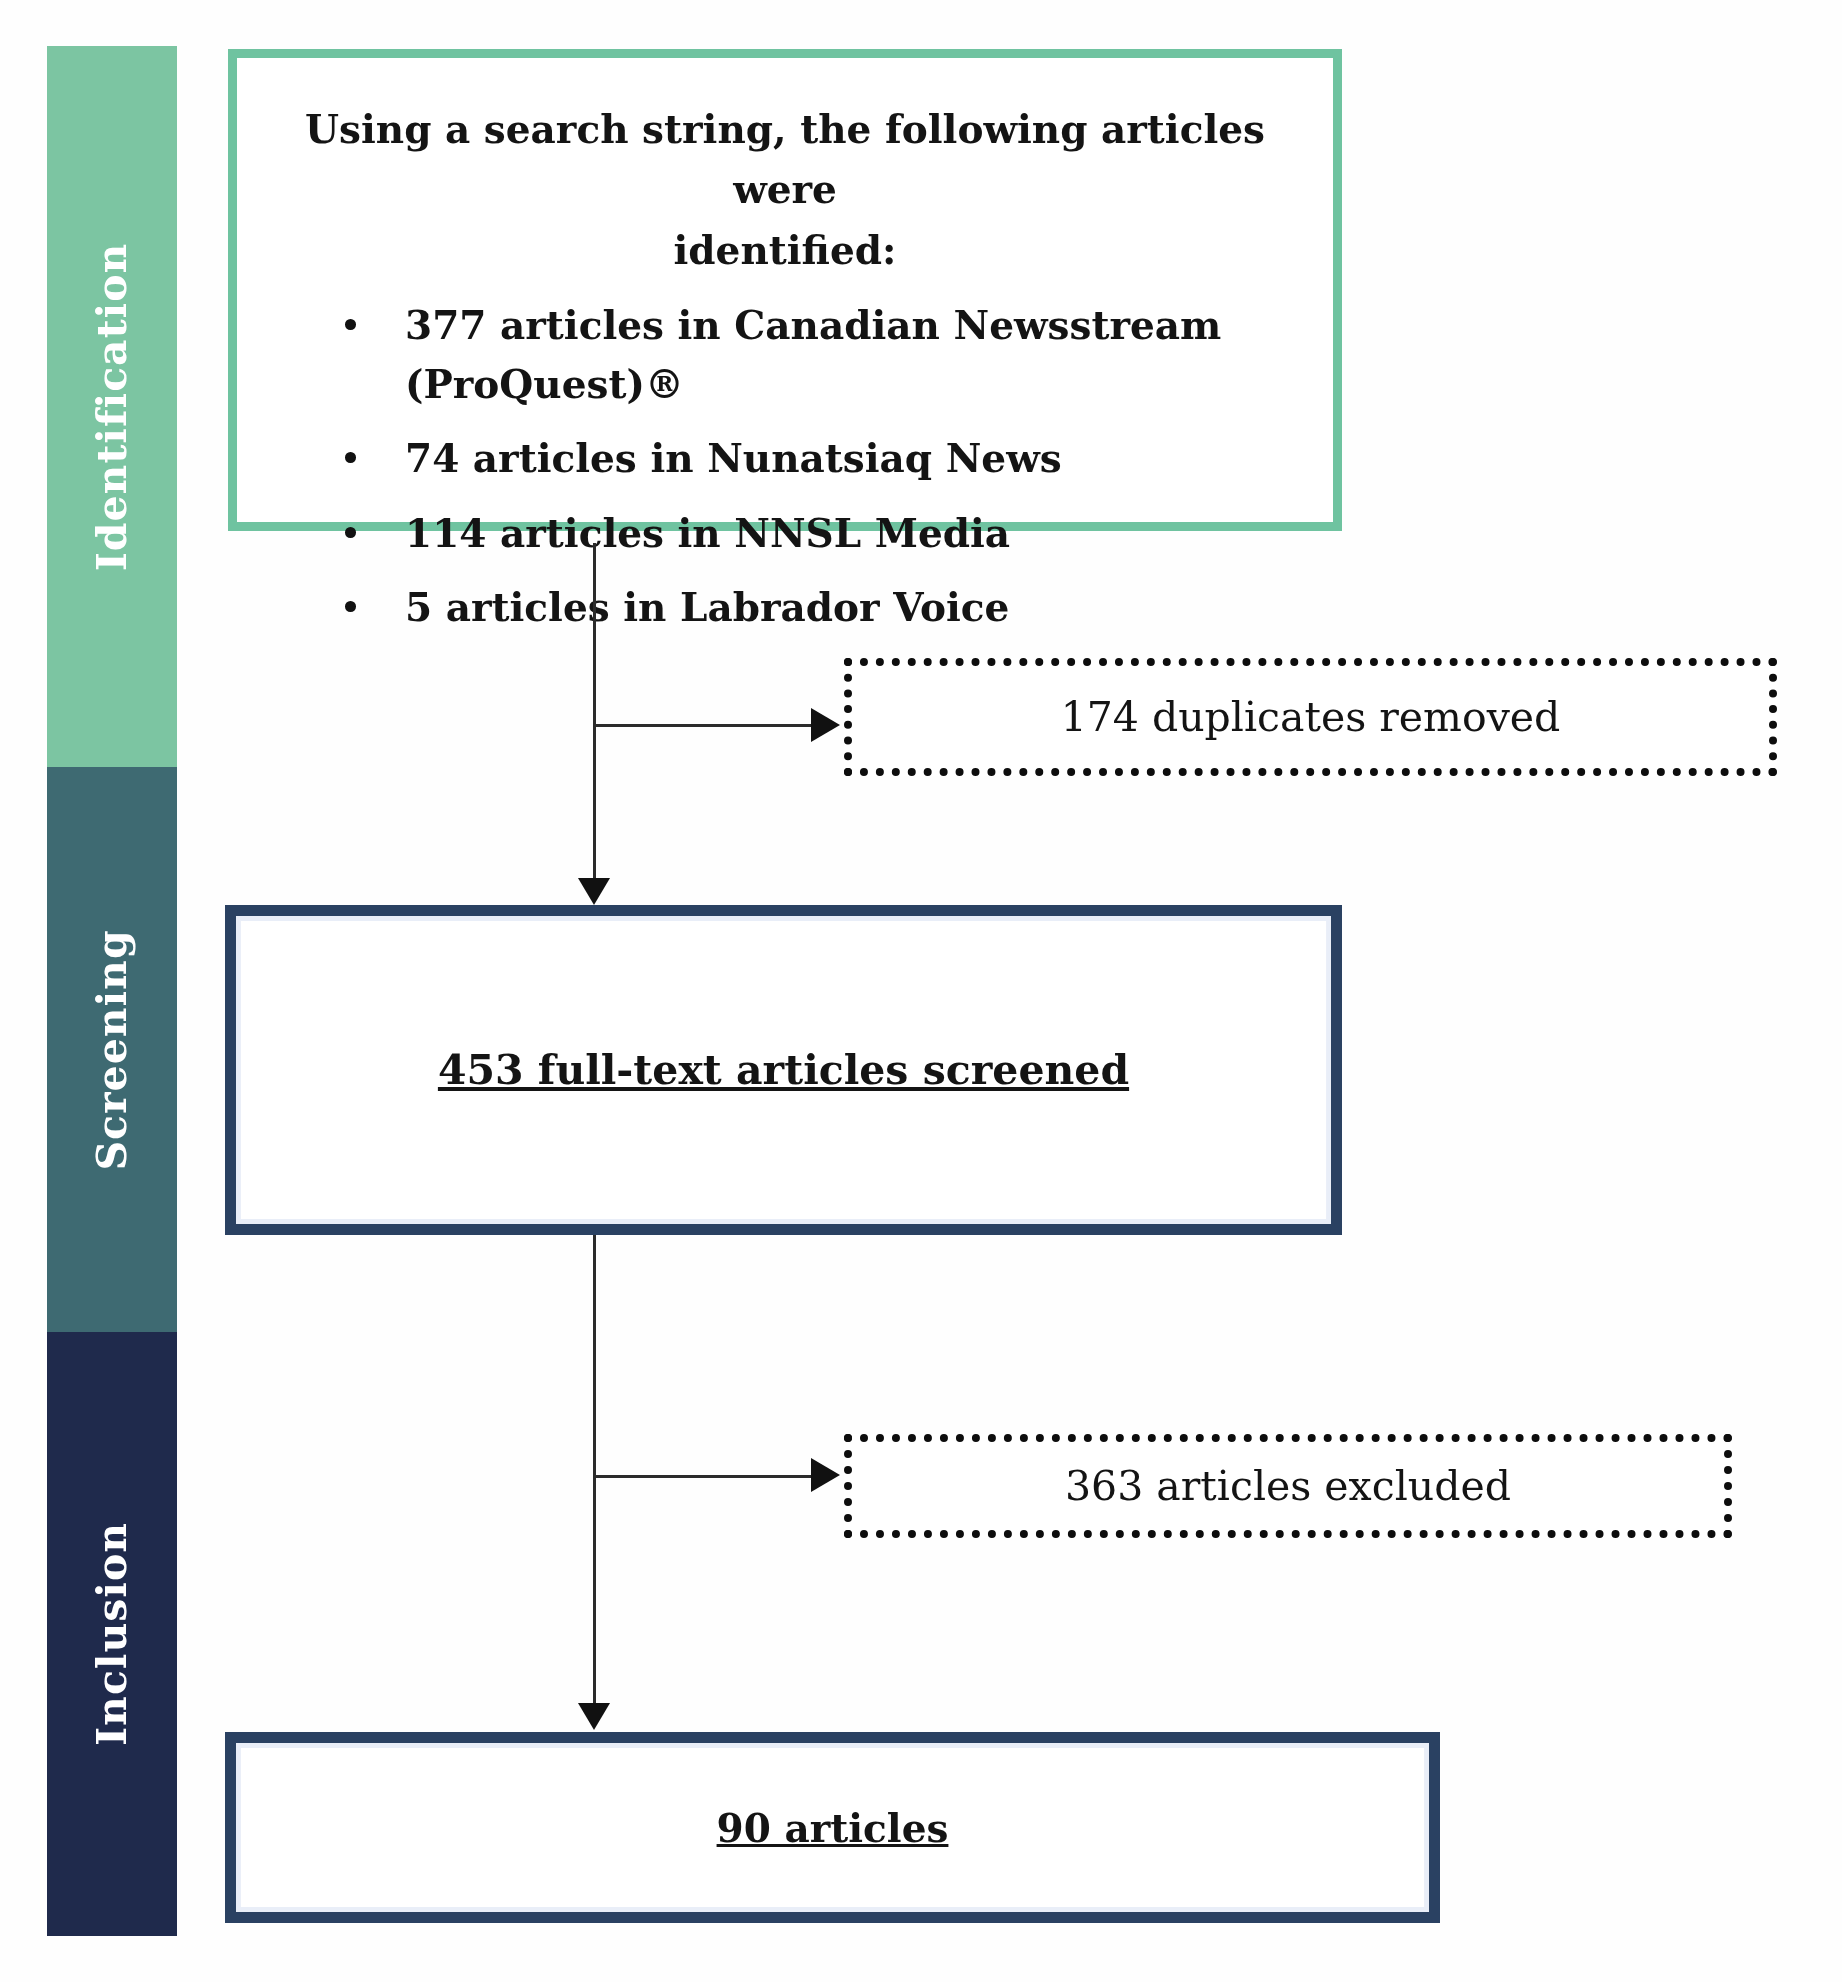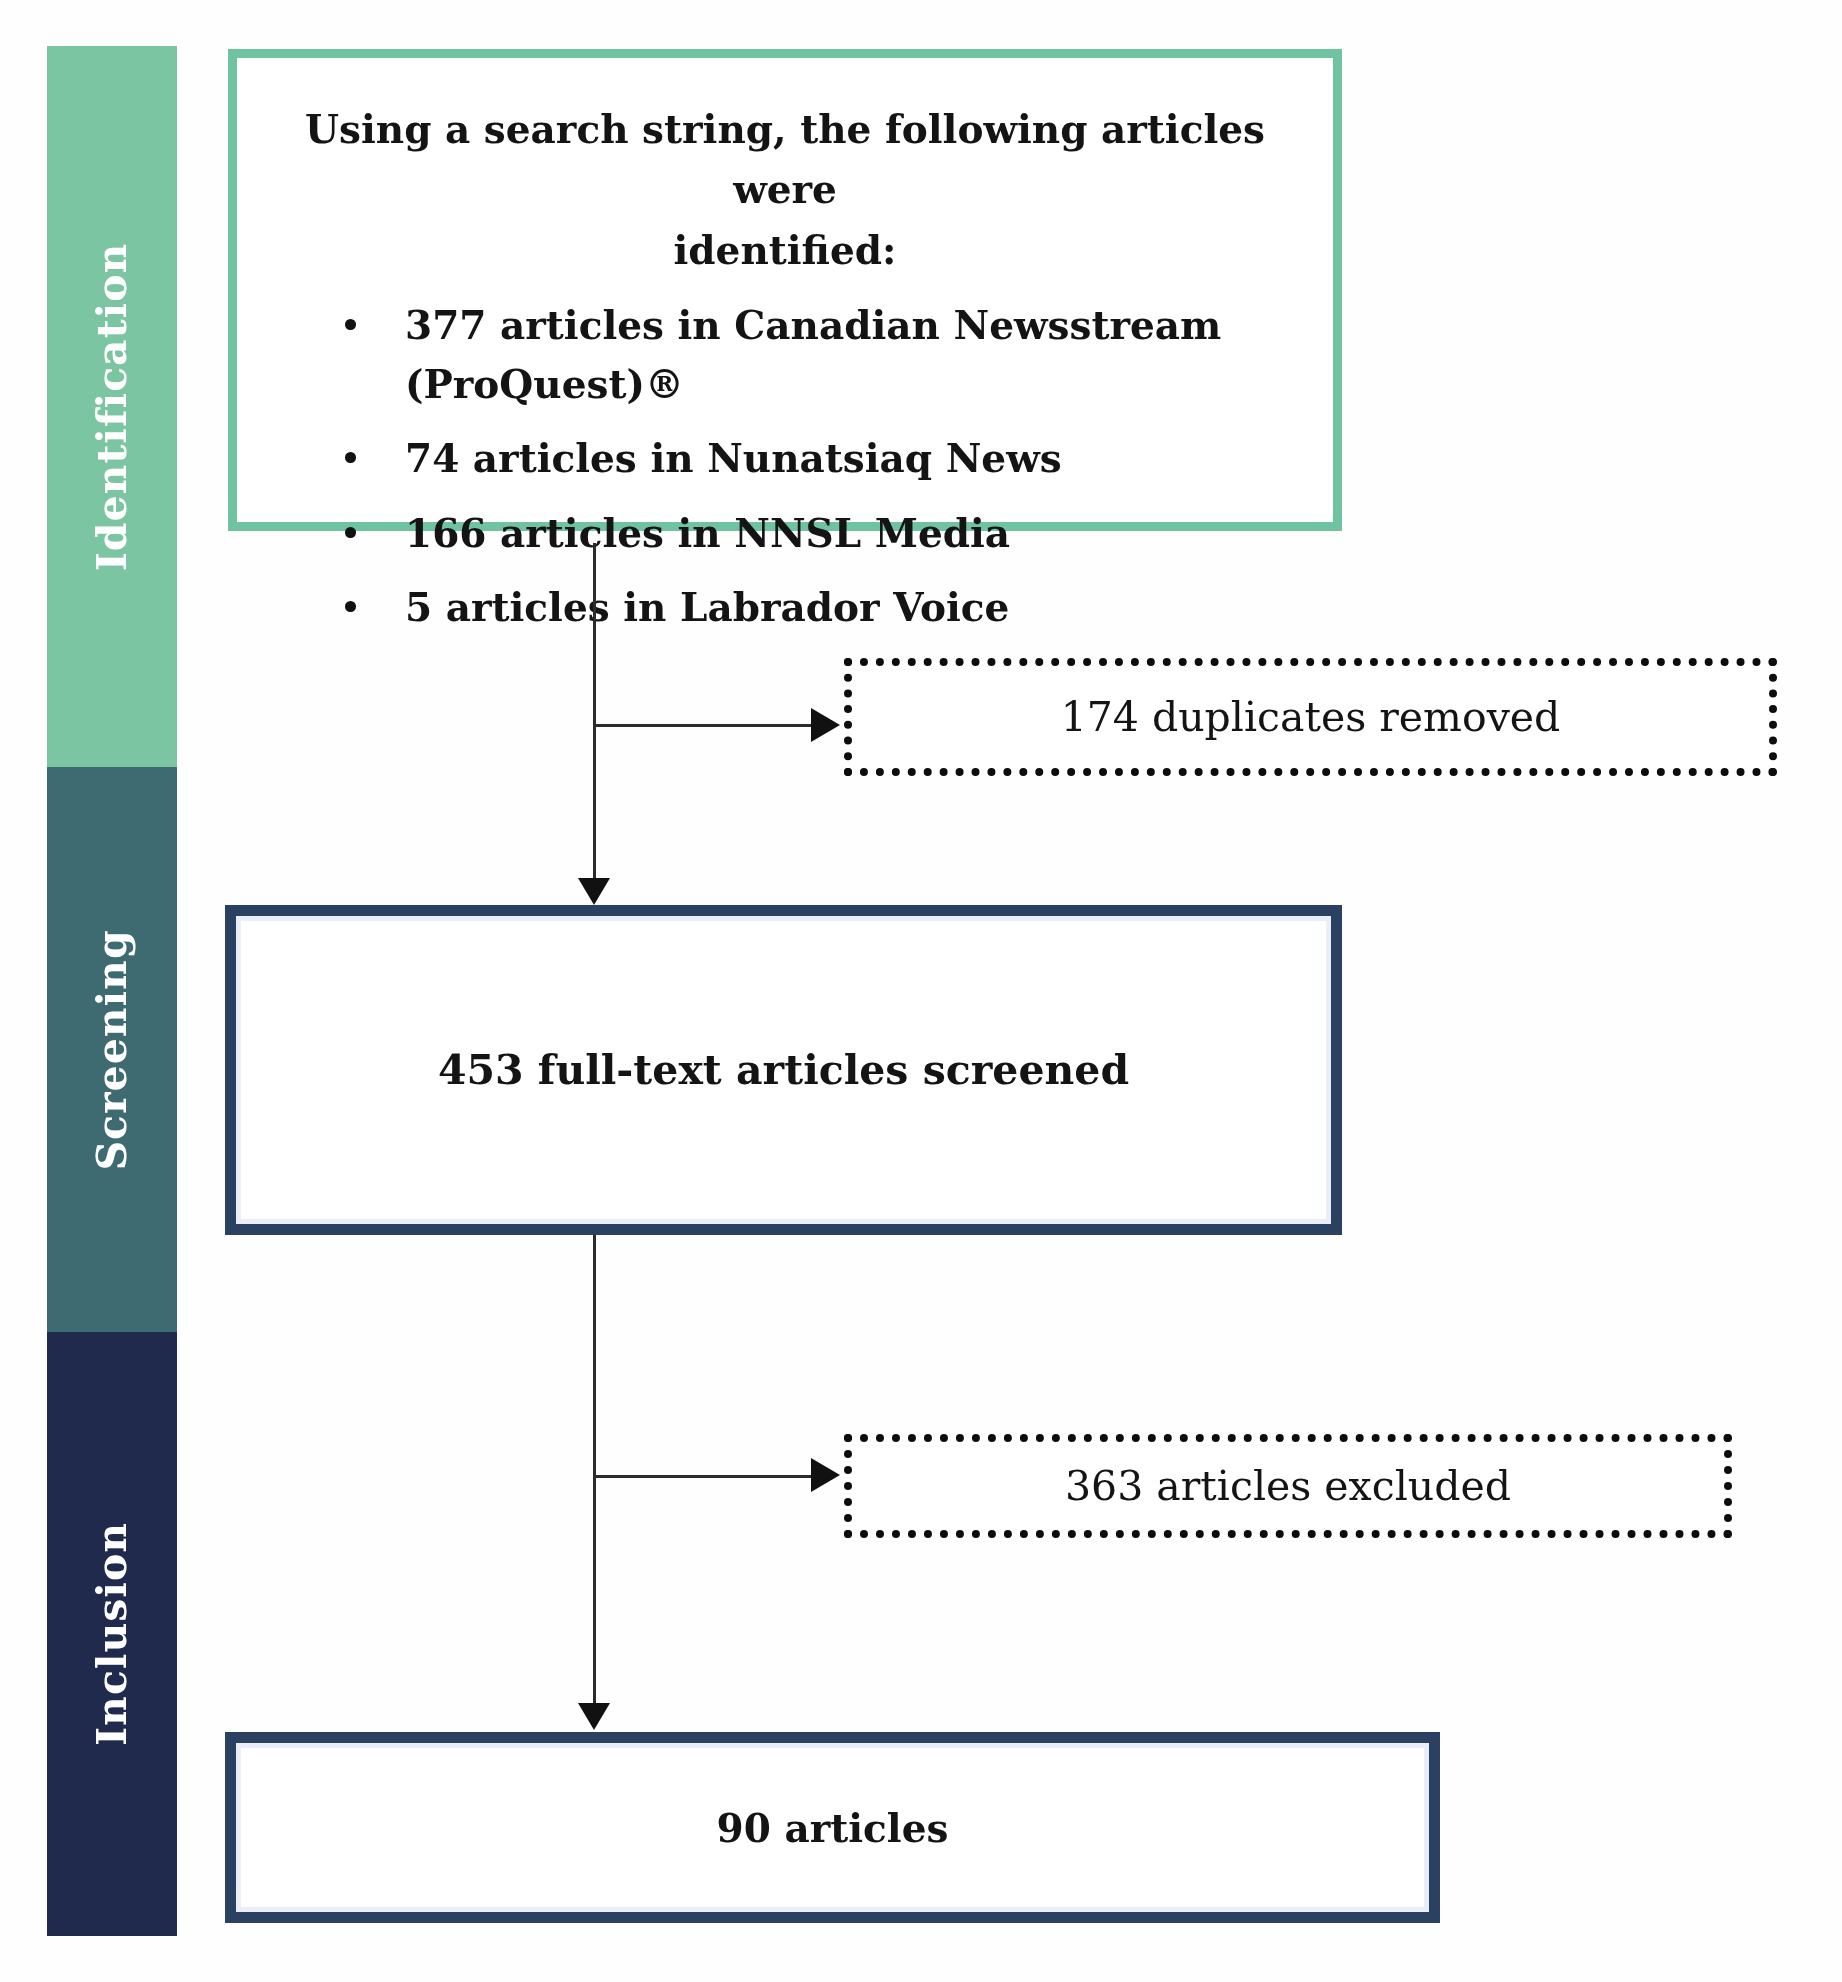--- a/index.html
+++ b/index.html
@@ -50,20 +50,21 @@
     position:absolute;left:49px;top:23px;
     width:10.7px;height:10.7px;background:#111111;border-radius:50%;
   }
   .li-text{display:inline-block;max-width:854px;vertical-align:top;}
 
   .solid-navy{
     border:11.6px solid #2a4162;
     box-shadow:inset 0 0 0 4.9px #e9eef8;
     display:flex;align-items:center;justify-content:center;
     text-align:right;
+    text-decoration:underline;
   }
   #screening-box{left:225px;top:905px;width:1117px;height:330px;font-size:41px;font-weight:700;}
   #included-box{left:225px;top:1732px;width:1215px;height:191px;font-size:39px;font-weight:700;}
 
   .dotted-box{
     position:absolute;background:#ffffff;
     border:8.7px dotted #0d0d0d;
     display:flex;align-items:center;justify-content:center;
     text-align:center;
     font-size:41px;font-weight:400;
@@ -120,21 +121,21 @@
       <li>
         <span class="bullet-dot"></span>
         <span class="li-text">377 articles in Canadian Newsstream (ProQuest)®</span>
       </li>
       <li>
         <span class="bullet-dot"></span>
         <span class="li-text">74 articles in Nunatsiaq News</span>
       </li>
       <li>
         <span class="bullet-dot"></span>
-        <span class="li-text">166 articles in NNSL Media</span>
+        <span class="li-text">114 articles in NNSL Media</span>
       </li>
       <li>
         <span class="bullet-dot"></span>
         <span class="li-text">5 articles in Labrador Voice</span>
       </li>
     </ul>
   </div>
 
   <div class="vline" id="vline-1"></div>
   <div class="arrow-down" id="arrow-down-1"></div>

